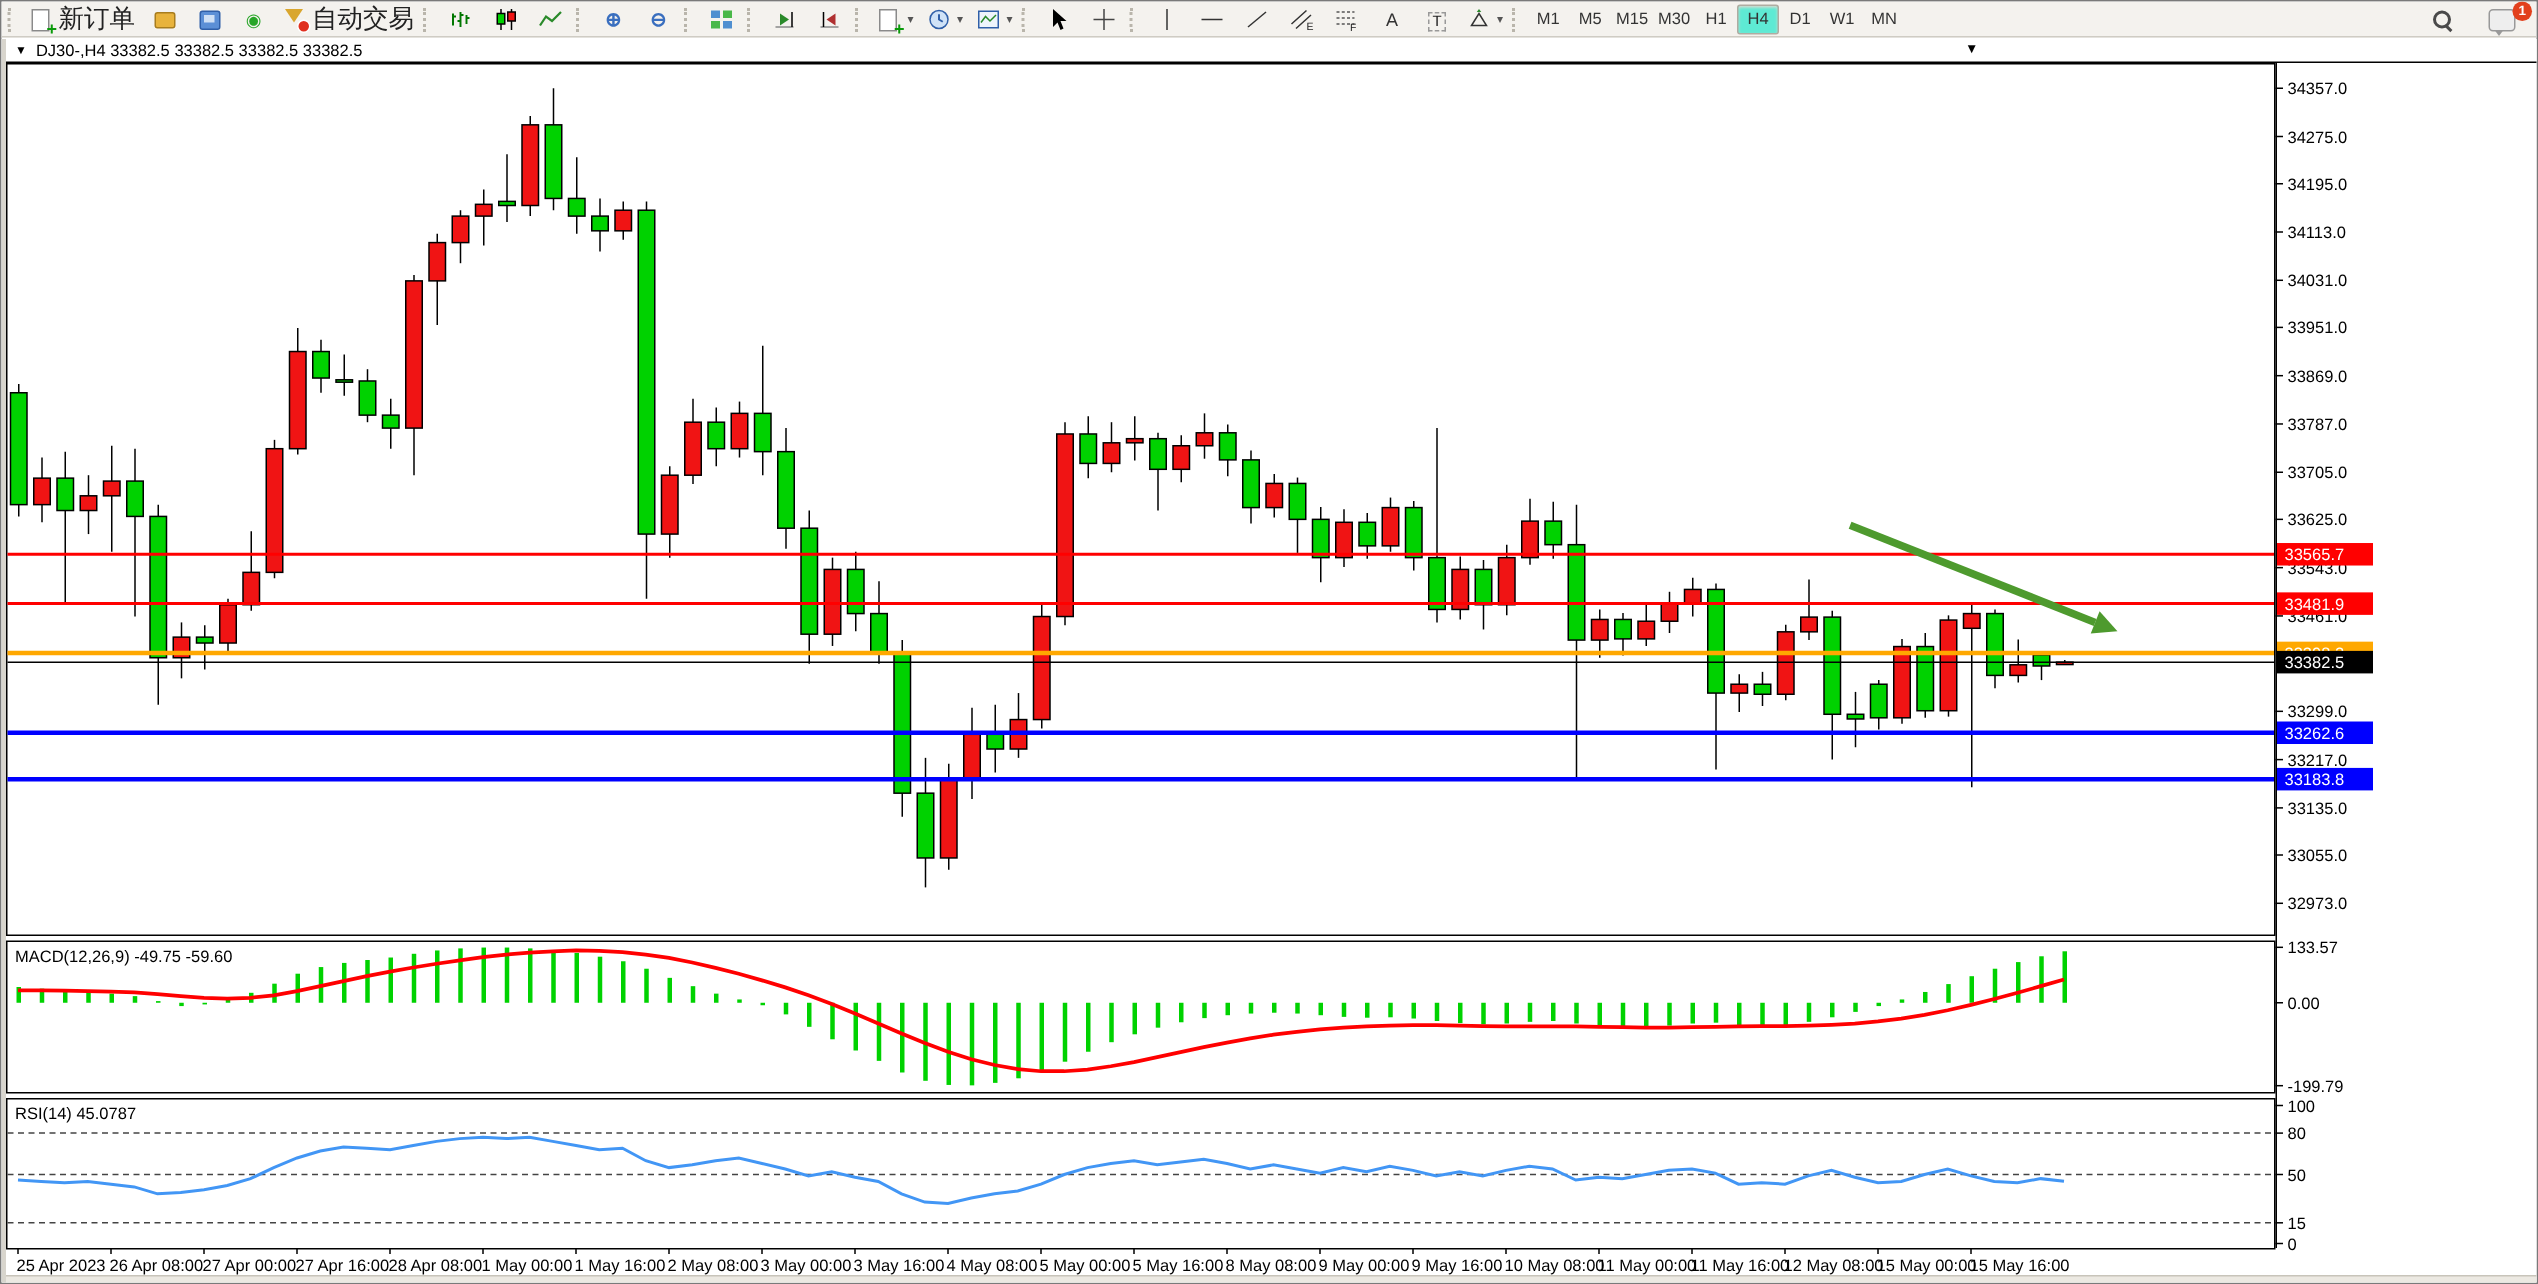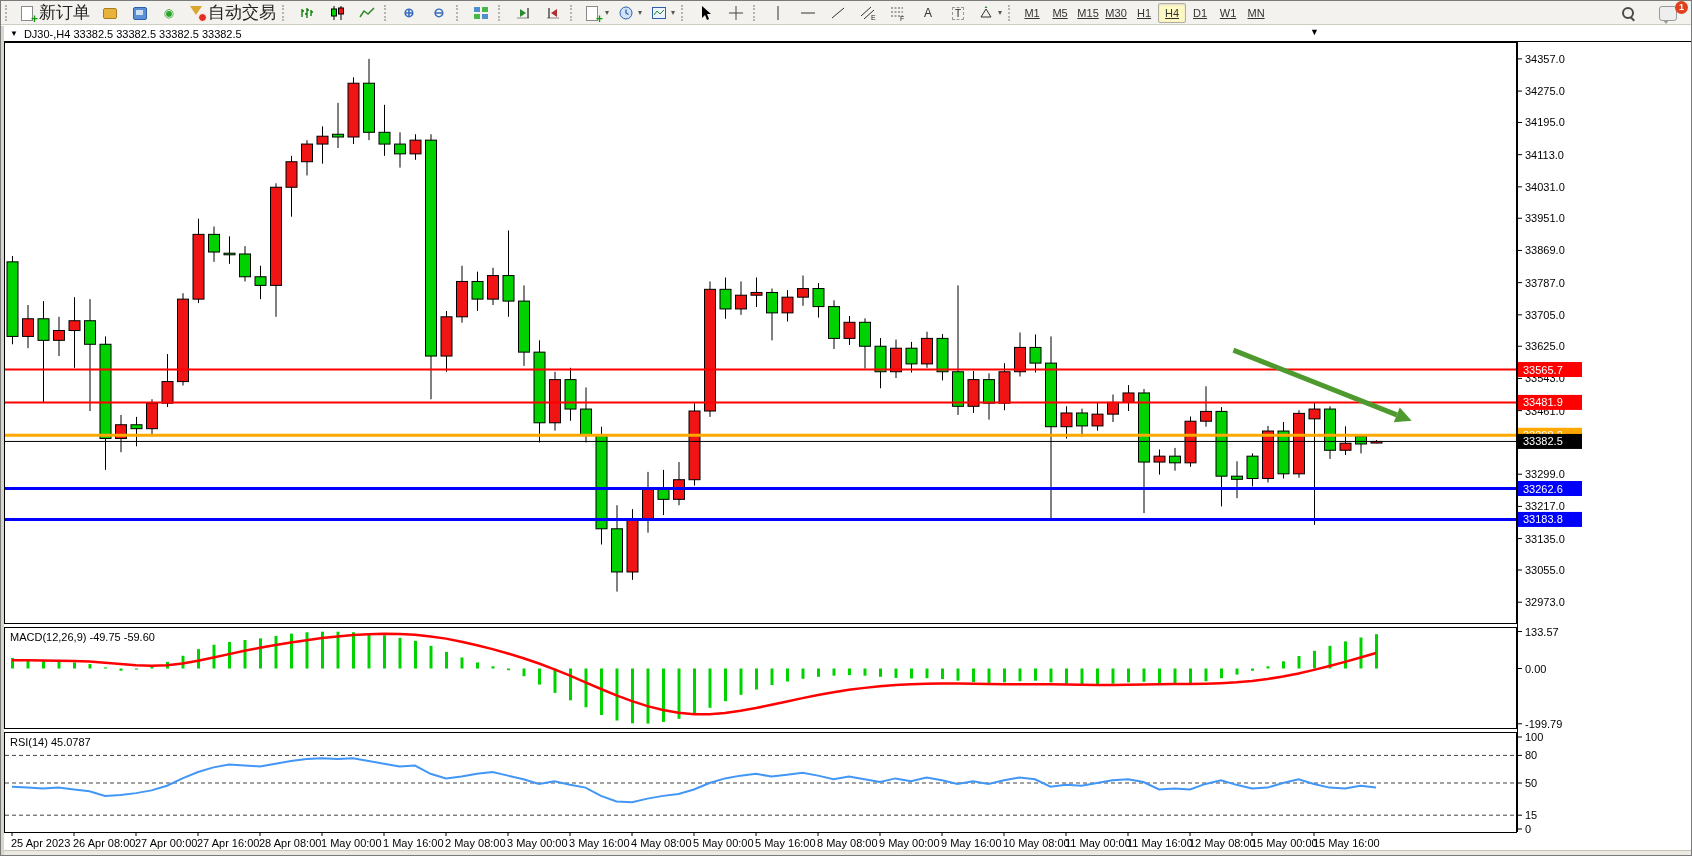--- a/index.html
+++ b/index.html
@@ -3,22 +3,22 @@
 <meta charset="utf-8">
 <style>
   html,body{margin:0;padding:0;background:#888;}
   #app{position:relative;width:1692px;height:856px;background:#ffffff;font-family:"Liberation Sans",sans-serif;overflow:hidden;border:1px solid #7a7a7a;box-sizing:border-box;}
   
   #toolbar{position:absolute;left:0;top:0;width:100%;height:24px;background:#f4f2ee;border-bottom:1px solid #cfccc4;display:flex;align-items:center;padding-left:2px;box-sizing:border-box;}
   .grip{width:4px;height:16px;border-left:2px dotted #b9b5ab;margin:0 4px 0 2px;}
   .tb-btn{height:20px;min-width:22px;display:flex;align-items:center;justify-content:center;gap:3px;padding:0 3px;border:1px solid transparent;border-radius:2px;font-size:12px;color:#222;cursor:default;white-space:nowrap;}
   .tb-btn .lbl{font-size:17px;}
   .caret{font-size:8px;color:#555;margin-left:1px;}
-  .tf-btn{height:18px;min-width:26px;display:flex;align-items:center;justify-content:center;font-size:11px;color:#333;border:1px solid transparent;border-radius:2px;text-decoration:underline;}
-  .tf-btn.active{background:#fef9c3;border:1px solid #b0aca2;box-shadow:inset 0 1px 2px #ddd9cf;}
+  .tf-btn{height:18px;min-width:26px;display:flex;align-items:center;justify-content:center;font-size:11px;color:#333;border:1px solid transparent;border-radius:2px;}
+  .tf-btn.active{background:#5eead4;border:1px solid #b0aca2;box-shadow:inset 0 1px 2px #ddd9cf;}
   #tb-right{position:absolute;right:8px;top:0;height:24px;display:flex;align-items:center;gap:10px;}
   
   .tb-ic{display:inline-block;position:relative;width:17px;height:16px;line-height:16px;text-align:center;font-size:12px;}
   .ic-page{position:absolute;left:2px;top:1px;width:10px;height:13px;background:#fff;border:1px solid #8a8a8a;}
   .ic-plus{position:absolute;right:-2px;bottom:-3px;color:#0a9a0a;font-weight:bold;font-size:12px;line-height:10px;}
   .ic-gold{position:absolute;left:2px;top:3px;width:12px;height:9px;background:#e8b33c;border:1px solid #a87d1e;border-radius:2px;}
   .ic-blue{position:absolute;left:2px;top:2px;width:12px;height:11px;background:#5b8fd6;border:1px solid #2f5fa8;border-radius:2px;}
   .ic-blue i{position:absolute;left:2px;top:2px;width:7px;height:5px;background:#cfe0f5;display:block;}
   .ic-sig{color:#27a527;font-size:12px;}
   .ic-funnel{position:absolute;left:2px;top:1px;width:0;height:0;border-left:6px solid transparent;border-right:6px solid transparent;border-top:9px solid #d9a62e;}

